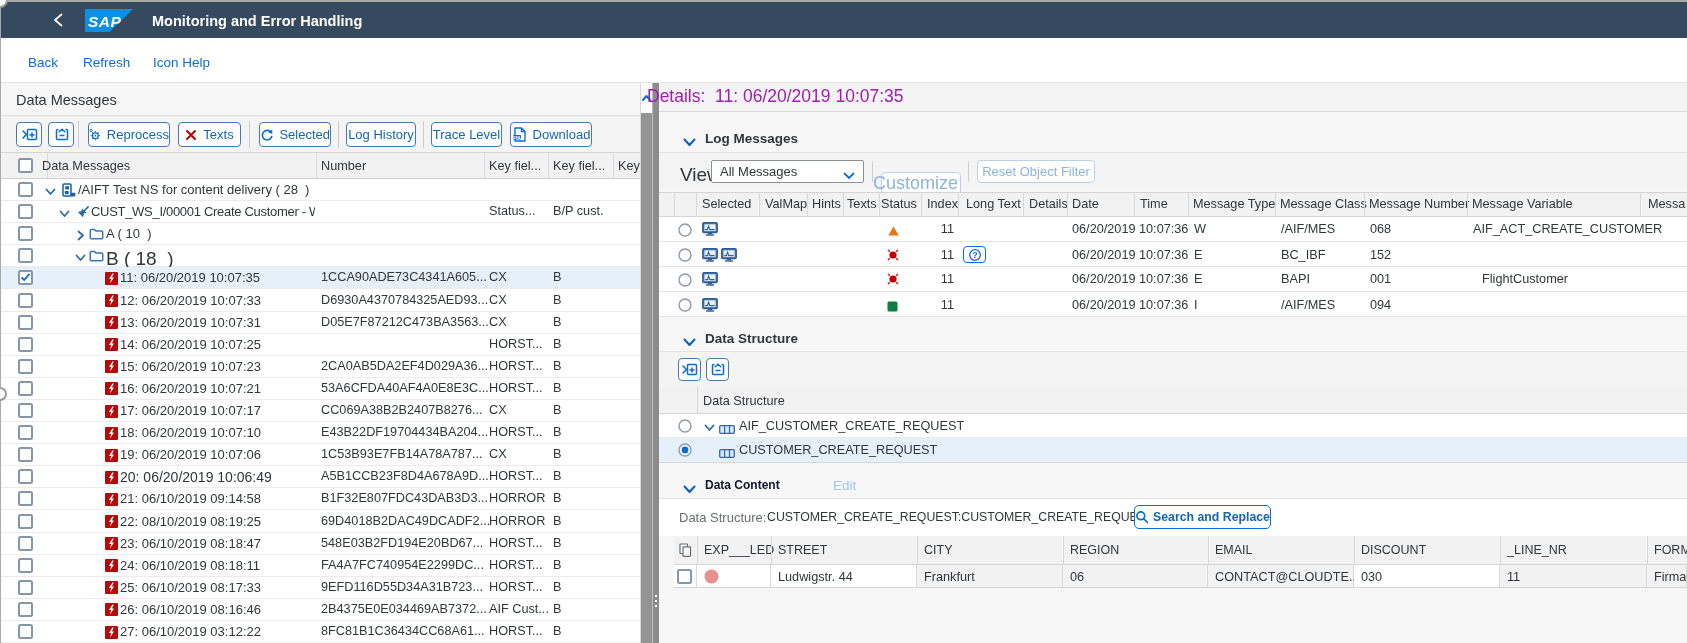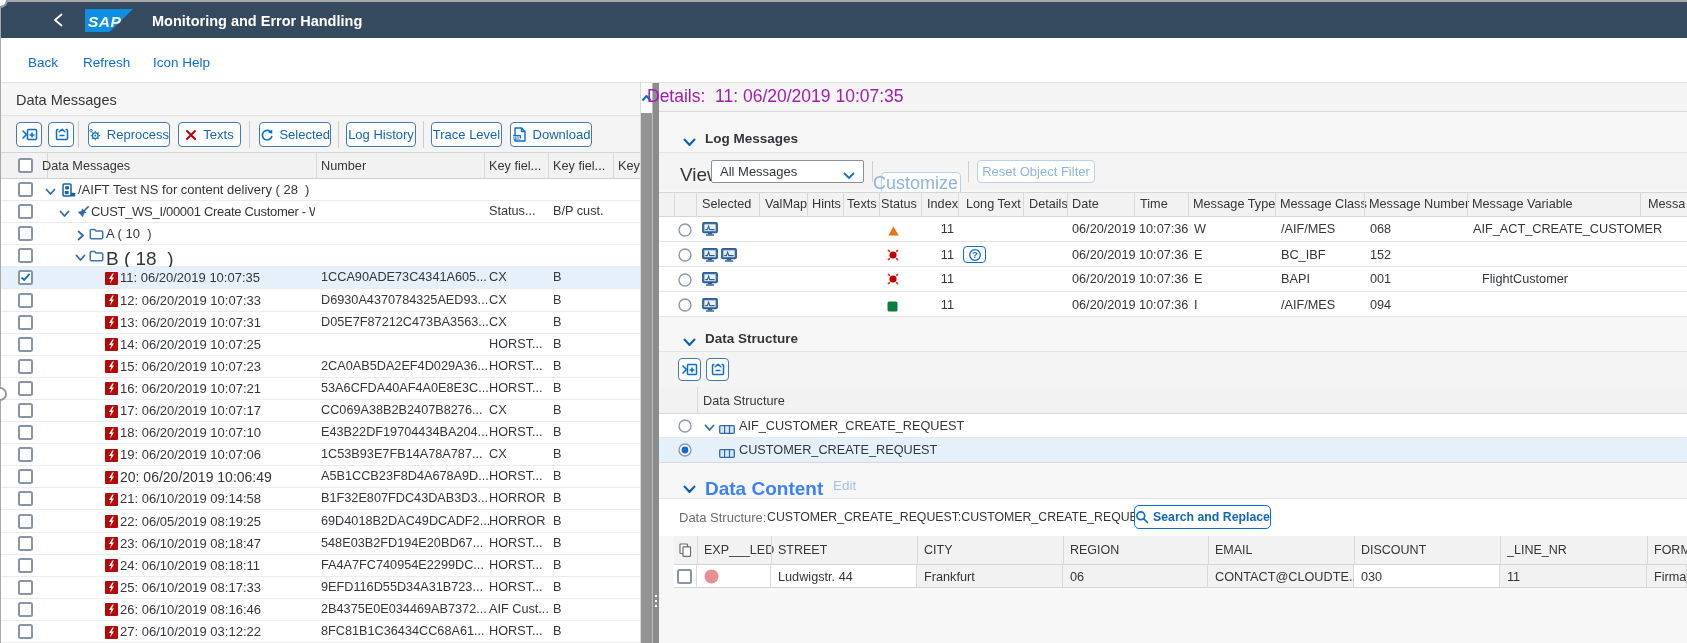--- a/index.html
+++ b/index.html
@@ -258,21 +258,21 @@
 <div class="abs" style="left:120px;top:491px;font-size:13px;white-space:nowrap">21: 06/10/2019 09:14:58</div>
 <div class="hcell" style="left:321px;top:491px">B1F32E807FDC43DAB3D3...</div>
 <div class="hcell" style="left:489px;top:491px">HORROR</div>
 <div class="hcell" style="left:553px;top:491px">B</div>
 <div class="abs" style="left:1px;top:510.5px;width:639px;height:22.1px;background:#fff;border-bottom:1px solid #ececec;box-sizing:border-box"></div>
 <div style="position:absolute;left:18px;top:513.5500000000002px;width:11px;height:11px;border:2px solid #8696a9;border-radius:2.5px;background:#fff"></div>
 <div class="abs" style="left:105px;top:515px"><svg width="13" height="13" viewBox="0 0 13 13" style="">
       <rect x="0" y="0" width="13" height="13" rx="1" fill="#b40a0a"></rect>
       <path d="M7.4 1.6 L4.0 7.0 H6.2 L5.0 11.4 L9.0 5.6 H6.8 L8.8 1.6 Z" fill="#fff"></path>
     </svg></div>
-<div class="abs" style="left:120px;top:514px;font-size:13px;white-space:nowrap">22: 06/05/2019 08:19:25</div>
+<div class="abs" style="left:120px;top:514px;font-size:13px;white-space:nowrap">22: 08/10/2019 08:19:25</div>
 <div class="hcell" style="left:321px;top:514px">69D4018B2DAC49DCADF2...</div>
 <div class="hcell" style="left:489px;top:514px">HORROR</div>
 <div class="hcell" style="left:553px;top:514px">B</div>
 <div class="abs" style="left:1px;top:532.6px;width:639px;height:22.1px;background:#fff;border-bottom:1px solid #ececec;box-sizing:border-box"></div>
 <div style="position:absolute;left:18px;top:535.6500000000002px;width:11px;height:11px;border:2px solid #8696a9;border-radius:2.5px;background:#fff"></div>
 <div class="abs" style="left:105px;top:537px"><svg width="13" height="13" viewBox="0 0 13 13" style="">
       <rect x="0" y="0" width="13" height="13" rx="1" fill="#b40a0a"></rect>
       <path d="M7.4 1.6 L4.0 7.0 H6.2 L5.0 11.4 L9.0 5.6 H6.8 L8.8 1.6 Z" fill="#fff"></path>
     </svg></div>
 <div class="abs" style="left:120px;top:536px;font-size:13px;white-space:nowrap">23: 06/10/2019 08:18:47</div>
@@ -521,21 +521,21 @@
     </svg></div>
 <div class="abs" style="left:719px;top:446px"><svg width="16" height="9" viewBox="0 0 16 9" style="">
       <rect x="0.7" y="0.7" width="14.6" height="7.6" rx="1" fill="#d9e8f6" stroke="#2e6aa8" stroke-width="1.3"></rect>
       <line x1="5.6" y1="0.7" x2="5.6" y2="8.3" stroke="#2e6aa8" stroke-width="1.2"></line>
       <line x1="10.5" y1="0.7" x2="10.5" y2="8.3" stroke="#2e6aa8" stroke-width="1.2"></line>
     </svg></div>
 <div class="hcell" style="left:739px;top:443px">CUSTOMER_CREATE_REQUEST</div>
 <div class="abs" style="left:683px;top:482px"><svg width="13" height="9" viewBox="0 0 13 9" style="">
       <polyline points="1.5,1.5 6.5,7 11.5,1.5" fill="none" stroke="#0a5dc1" stroke-width="2" stroke-linecap="round" stroke-linejoin="round"></polyline>
     </svg></div>
-<div class="abs bold" style="left:705px;top:478px;font-size:19px;color:#3b82f6">Data Content</div>
+<div class="abs bold" style="left:705px;top:478px;font-size:12px;color:#0f172a">Data Content</div>
 <div class="abs" style="left:833px;top:478px;font-size:13.5px;color:#9dc3ea">Edit</div>
 <div class="abs" style="left:659px;top:498px;width:1028px;height:38px;background:#fff;border-top:1px solid #e3e3e3;box-sizing:border-box"></div>
 <div class="abs" style="left:679px;top:510px;font-size:13px;color:#6a6d70">Data Structure:</div>
 <div class="abs" style="left:767px;top:510px;font-size:12.3px;color:#32363a">CUSTOMER_CREATE_REQUEST:CUSTOMER_CREATE_REQUE</div>
 <div class="btn bold" style="left:1134px;top:505px;width:137px;height:24px;border-radius:5px;border-color:#0a6ed1;font-size:12.3px;gap:4px">
     <svg width="14" height="14" viewBox="0 0 14 14" style="">
       <circle cx="5.8" cy="5.8" r="3.9" fill="none" stroke="#0a6ed1" stroke-width="1.7"></circle>
       <line x1="8.8" y1="8.8" x2="12.5" y2="12.5" stroke="#0a6ed1" stroke-width="1.7" stroke-linecap="round"></line>
     </svg>
     <span>Search and Replace</span>

